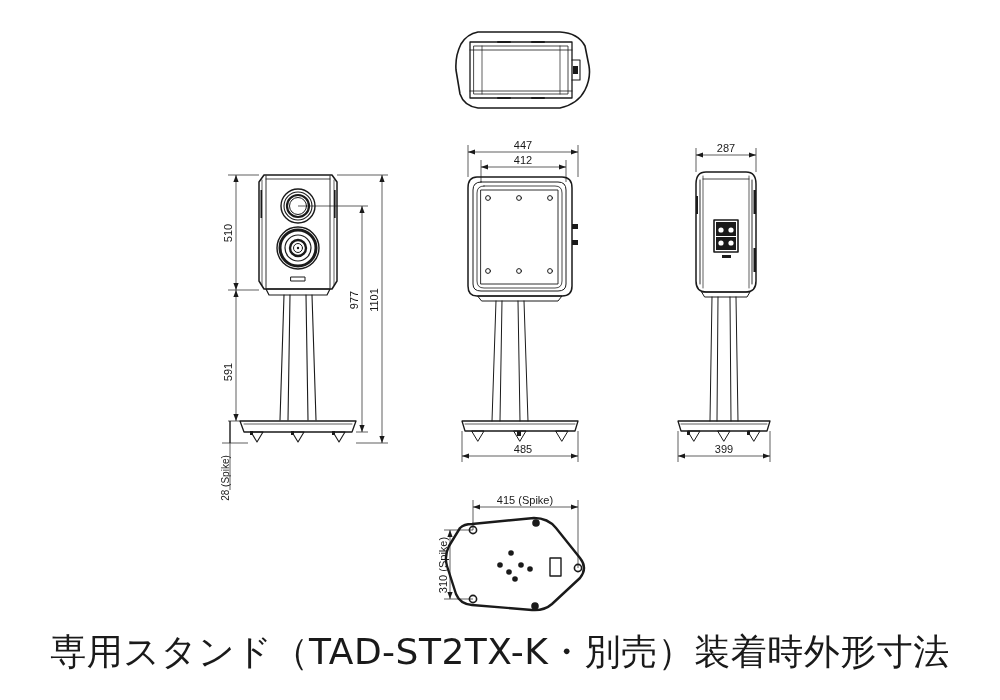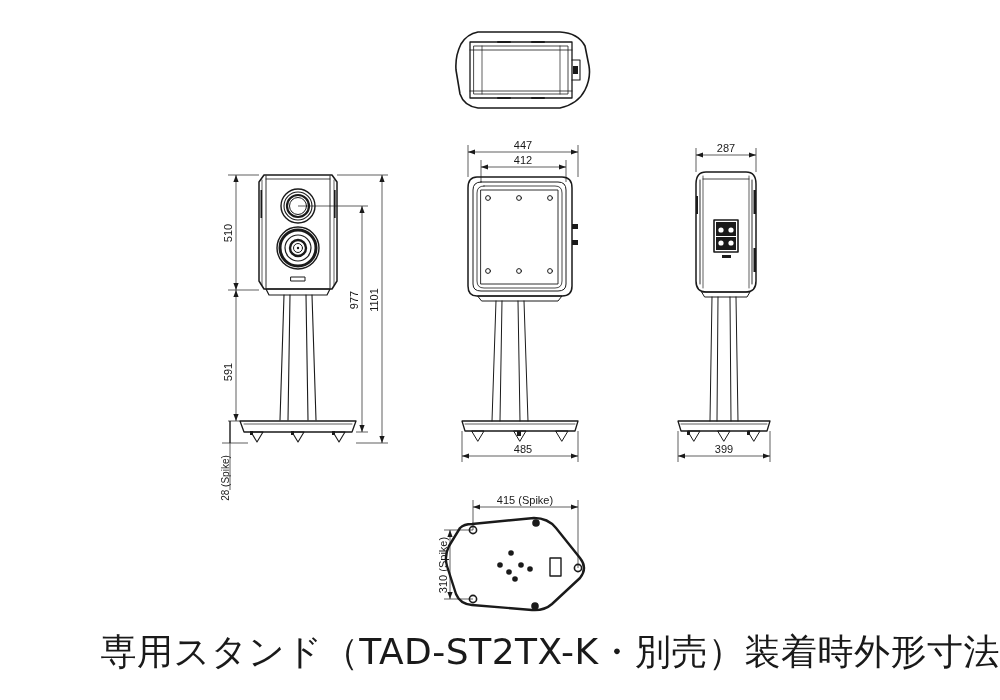--- a/index.html
+++ b/index.html
@@ -18,21 +18,21 @@
     position: absolute;
     left: 0; top: 0;
     width: 1000px;
     height: 700px;
   }
   .caption {
     position: absolute;
     left: 0;
     top: 628px;
     width: 1000px;
-    text-align: right;
+    text-align: center;
     font-family: "DejaVu Sans", "Liberation Sans", sans-serif;
     font-size: 36px;
     font-weight: 400;
     color: #1a1a1a;
     letter-spacing: 0.5px;
     white-space: nowrap;
   }
   svg text {
     font-family: "Liberation Sans", sans-serif;
     fill: #1a1a1a;

